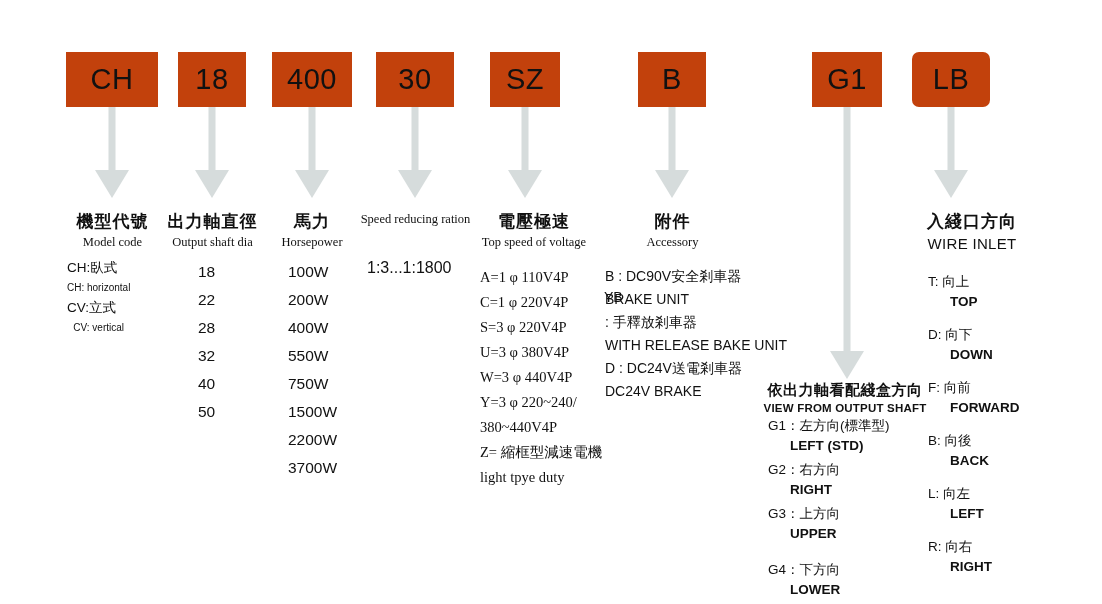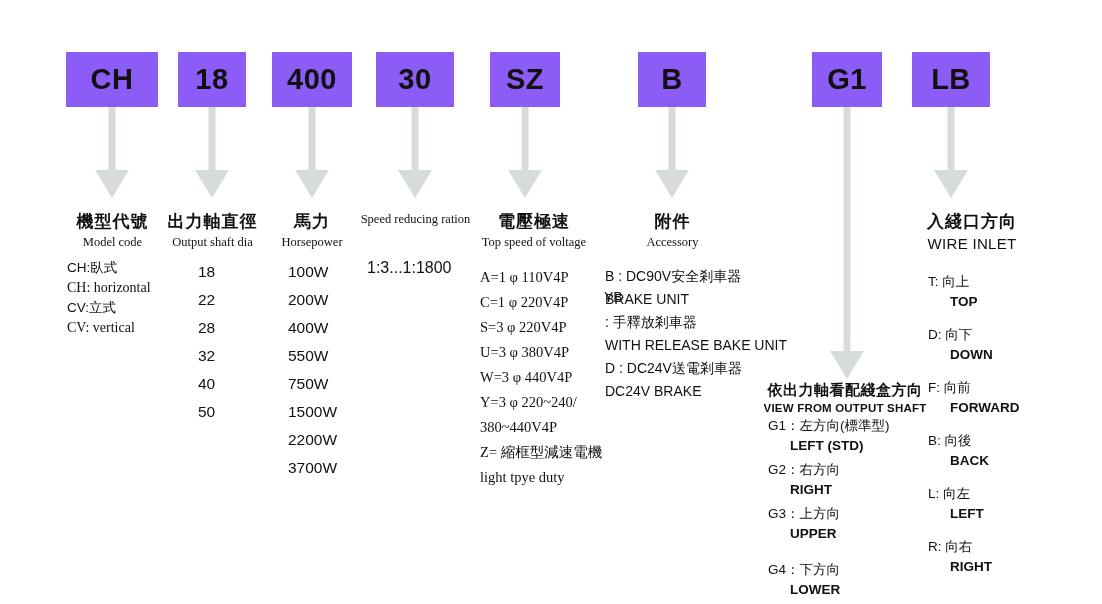--- a/index.html
+++ b/index.html
@@ -5,23 +5,23 @@
   html,body{margin:0;padding:0;}
   body{
     width:1102px;height:604px;background:#ffffff;
     font-family:"Liberation Sans", sans-serif;
     color:#1a1a1a;position:relative;overflow:hidden;
   }
   #stage{position:relative;width:1102px;height:604px;}
 
   
   .code-box{
-    position:absolute;background:#8b5cf6;
+    position:absolute;background:#c2410c;
     display:flex;align-items:center;justify-content:center;
-    font-size:29px;font-weight:700;letter-spacing:.5px;
+    font-size:29px;font-weight:400;letter-spacing:.5px;
     color:#111;font-family:"Liberation Sans", sans-serif;
   }
 
   
   .arrow{position:absolute;}
   .arrow .stem{
     position:absolute;left:50%;top:0;transform:translateX(-50%);
     width:7px;background:#d6dcdc;
   }
   .arrow .head{
@@ -40,41 +40,41 @@
   .hd-en{
     font-size:12.5px;color:#111;white-space:nowrap;margin-top:2px;
     font-family:"Liberation Serif", serif;text-align:center;
   }
   .hd-en.sans{font-family:"Liberation Sans", sans-serif;font-weight:700;font-size:11.5px;letter-spacing:.2px;}
   .hd-en.big{font-size:15px;font-family:"Liberation Sans", sans-serif;letter-spacing:.3px;}
 
   
   .lines{position:absolute;white-space:nowrap;}
   .ln{font-size:13.5px;line-height:20px;color:#111;white-space:nowrap;}
-  .ln.serif{font-family:Liberation Serif, serif;font-size:14px;}
+  .ln.serif{font-family:Liberation Sans, sans-serif;font-size:10px;text-align:center;}
   .ln.big{font-size:15.5px;line-height:28px;}
   .ln.ind{padding-left:22px;font-weight:bold;}
   .ratio{font-size:16px;color:#111;white-space:nowrap;font-family:"Liberation Sans", sans-serif;}
   .volt{font-size:14.5px;line-height:25px;color:#111;white-space:nowrap;font-family:"Liberation Serif", serif;}
   .acc{font-size:14px;line-height:23px;color:#111;white-space:nowrap;}
   .grp{position:absolute;font-size:14px;color:#111;}
 </style>
 </head>
 <body>
 
 <div id="stage">
 
   <div class="code-box" style="left:66px;top:52px;width:92px;height:55px;">CH</div>
   <div class="code-box" style="left:178px;top:52px;width:68px;height:55px;">18</div>
   <div class="code-box" style="left:272px;top:52px;width:80px;height:55px;">400</div>
   <div class="code-box" style="left:376px;top:52px;width:78px;height:55px;">30</div>
   <div class="code-box" style="left:490px;top:52px;width:70px;height:55px;">SZ</div>
   <div class="code-box" style="left:638px;top:52px;width:68px;height:55px;">B</div>
   <div class="code-box" style="left:812px;top:52px;width:70px;height:55px;">G1</div>
-  <div class="code-box" style="left:912px;top:52px;width:78px;height:55px;">LB</div>
+  <div class="code-box" style="left:912px;top:52px;width:78px;height:55px;border-radius:7px;">LB</div>
 
   <div class="arrow" style="left:95px;top:107px;width:34px;height:91px;">
     <div class="stem" style="height:63px;"></div>
       <div class="head"></div>
   </div>
   <div class="arrow" style="left:195px;top:107px;width:34px;height:91px;">
     <div class="stem" style="height:63px;"></div>
       <div class="head"></div>
   </div>
   <div class="arrow" style="left:295px;top:107px;width:34px;height:91px;">

